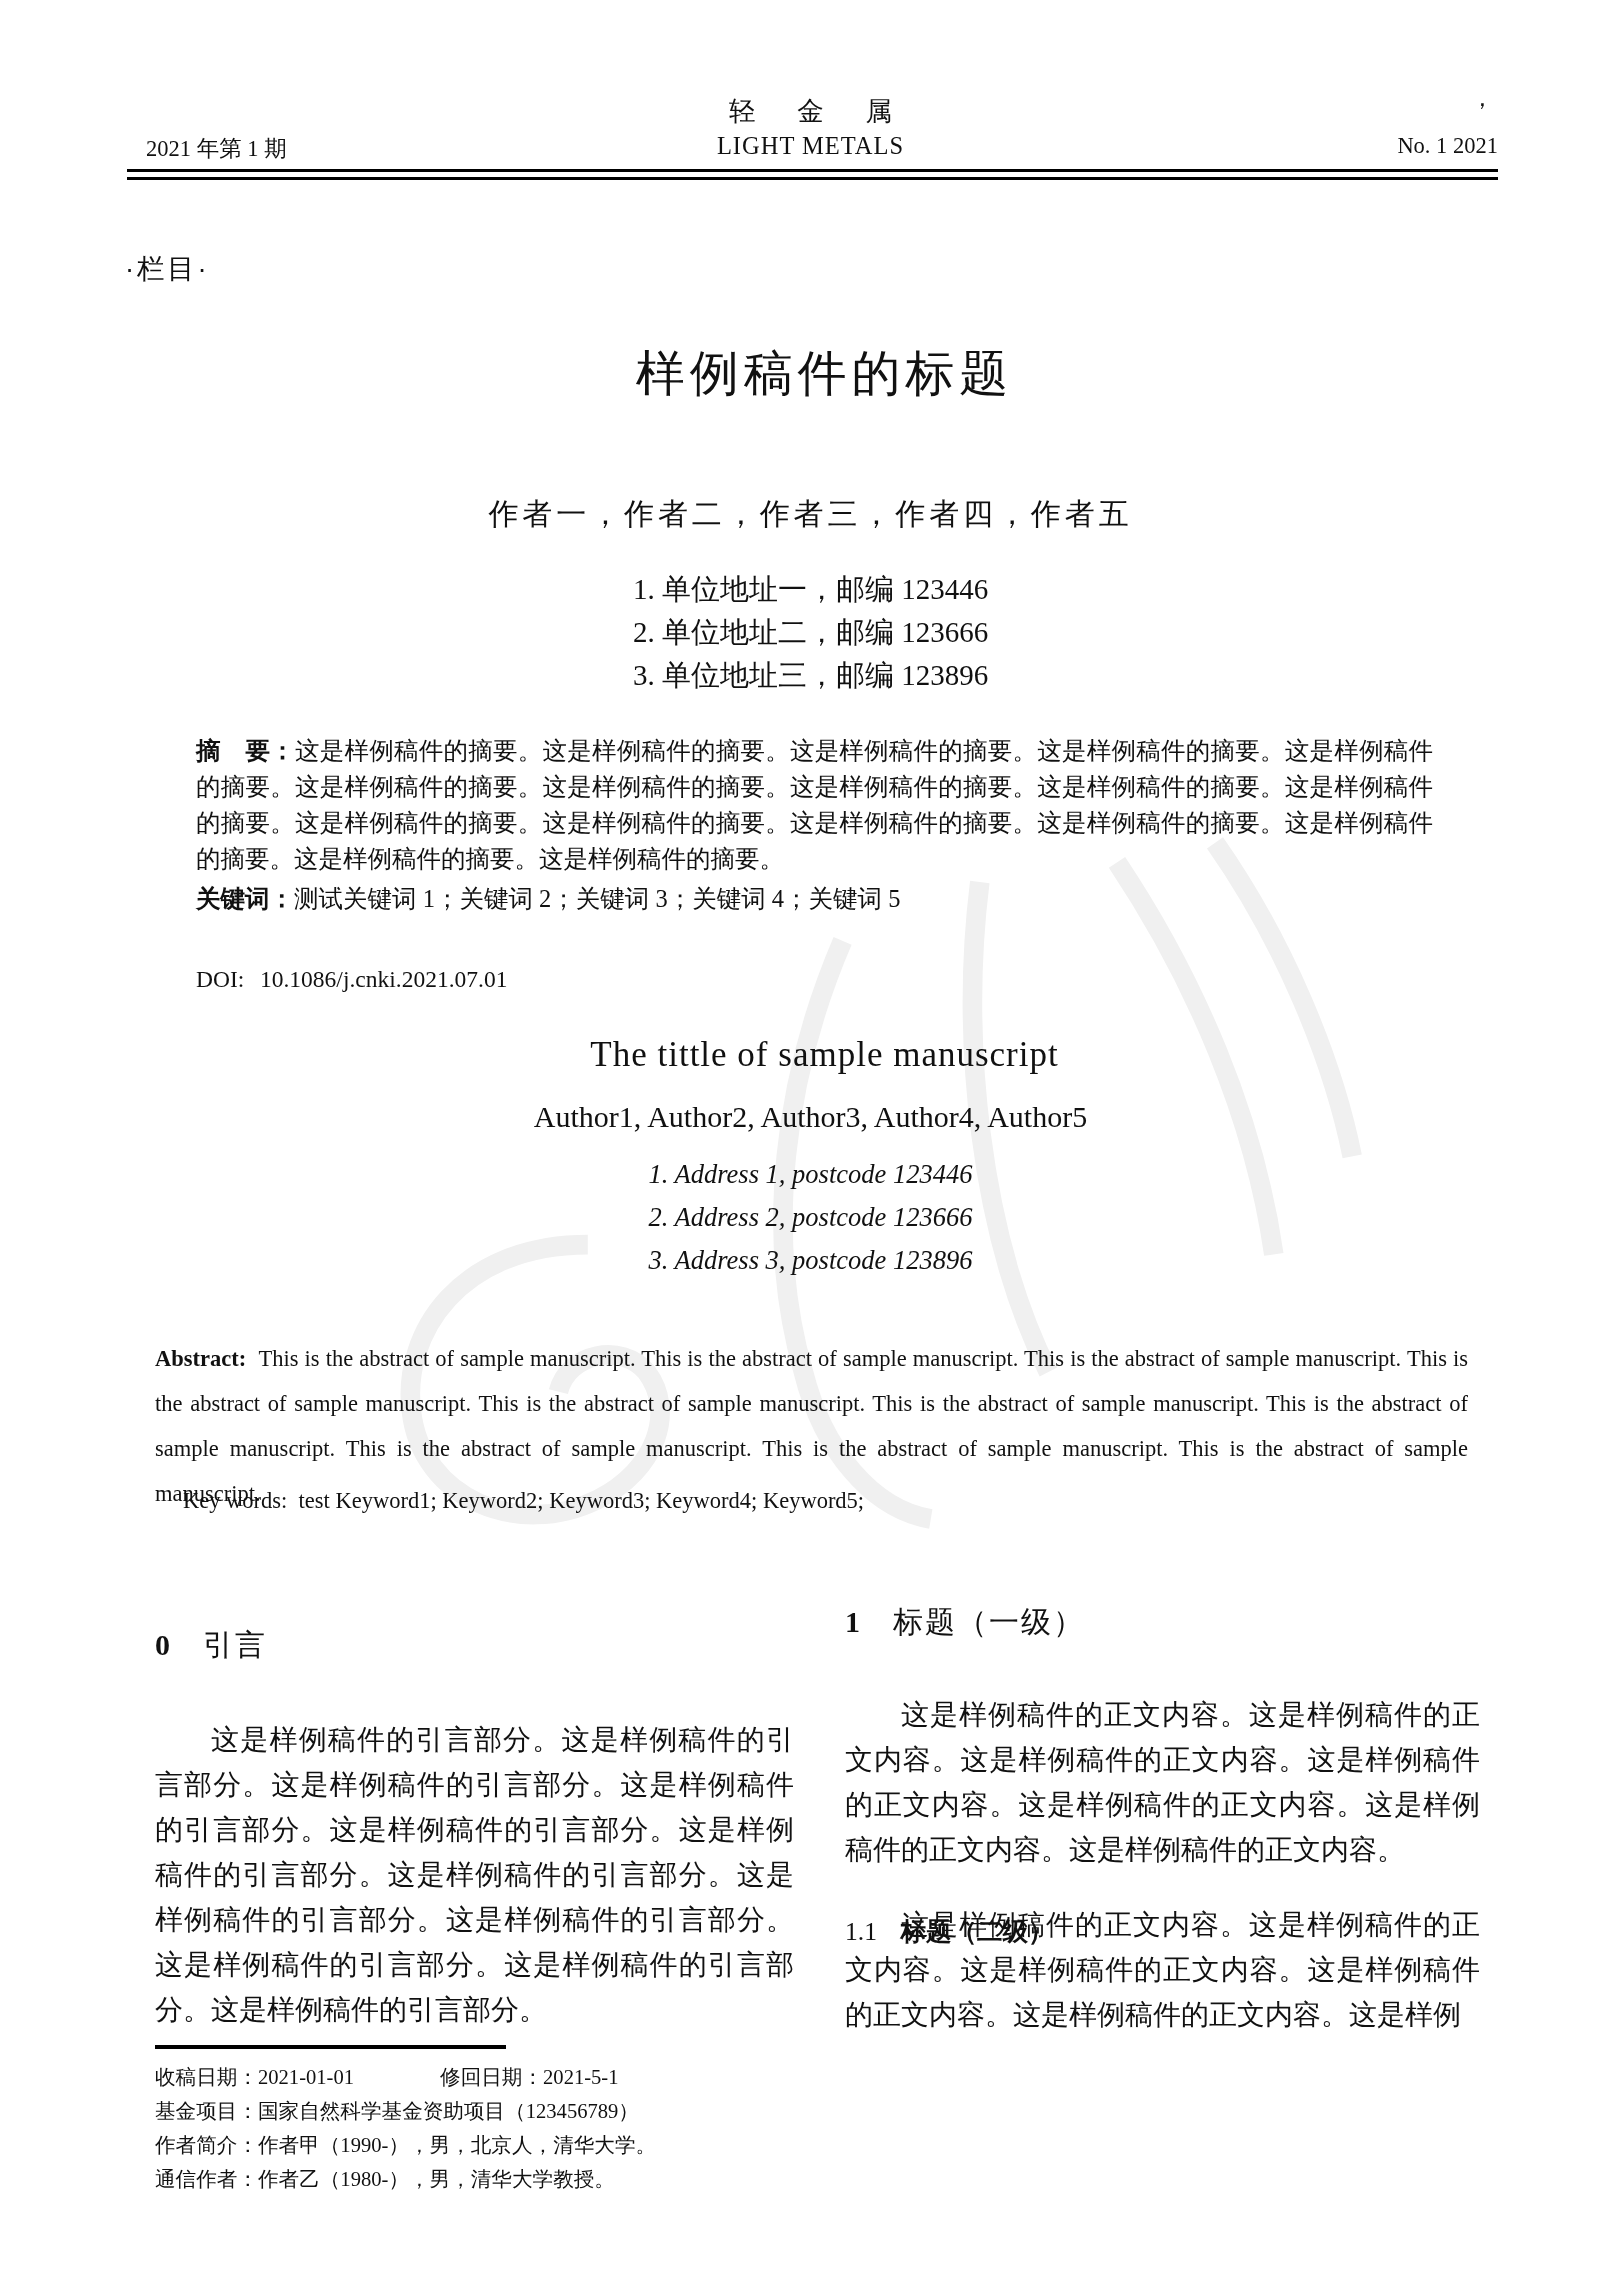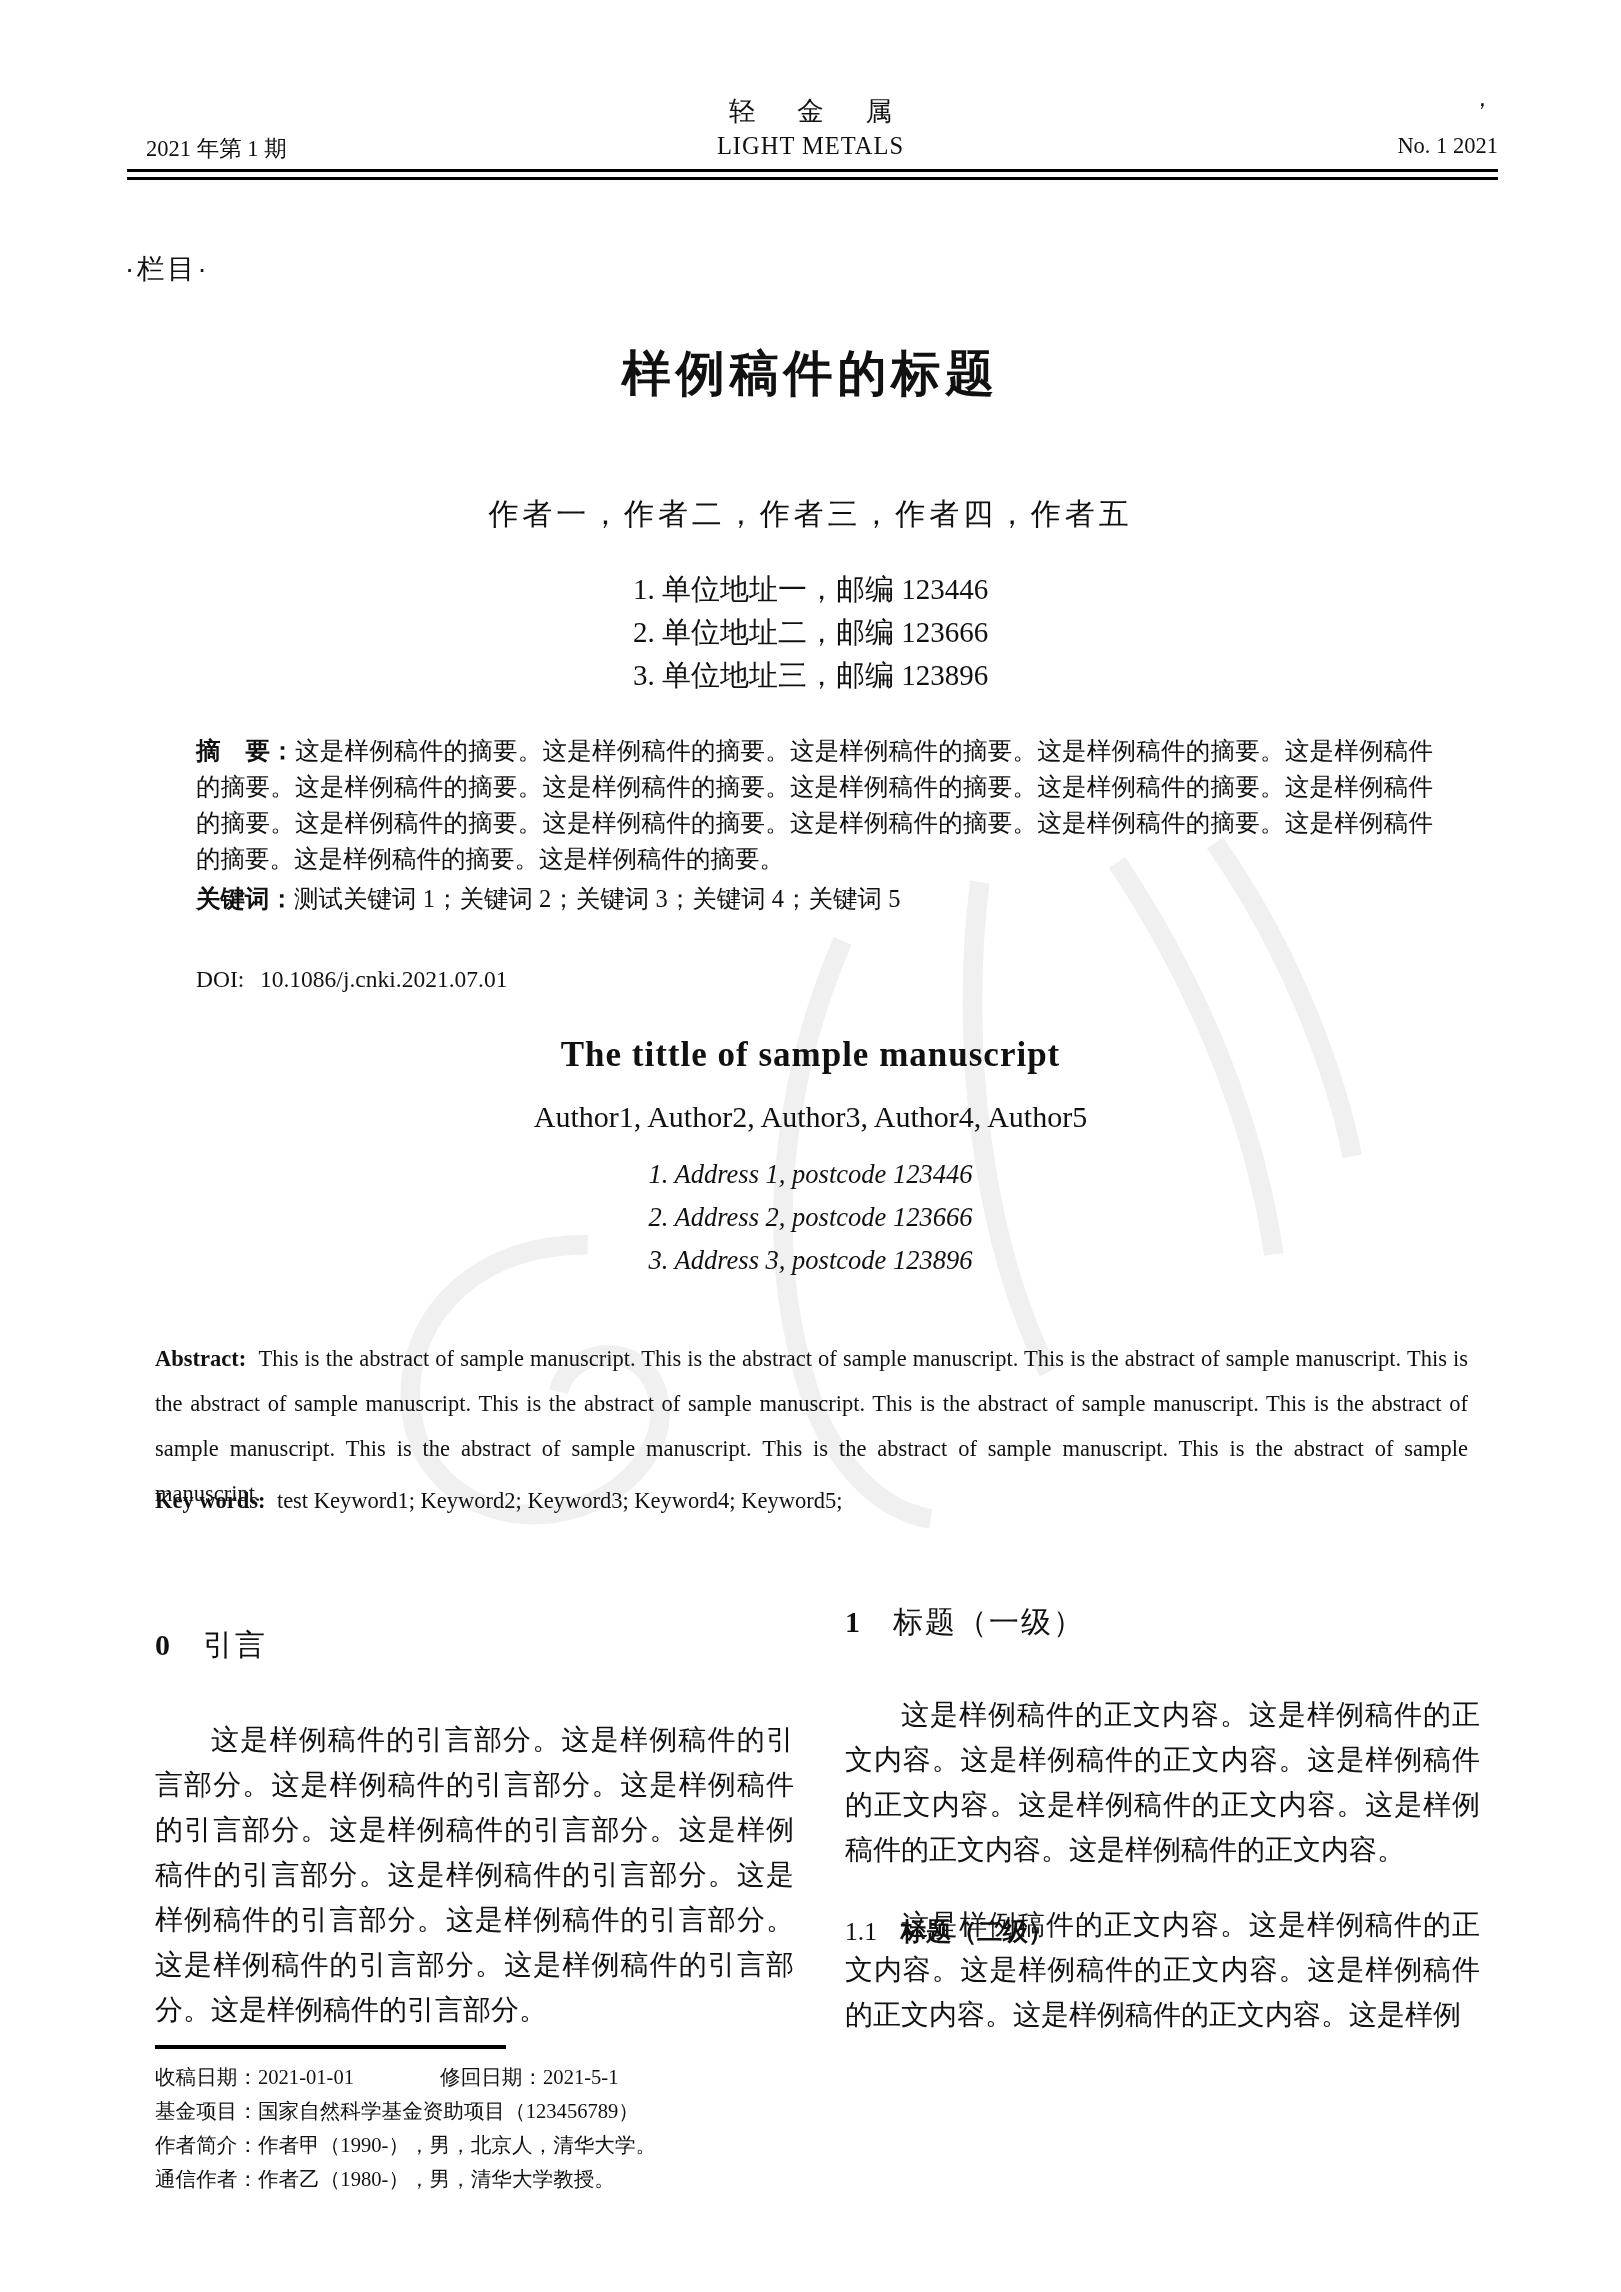--- a/index.html
+++ b/index.html
@@ -8,21 +8,21 @@
     width:1621px;height:2293px;
     background:#ffffff;
     color:#111111;
     font-family:"Liberation Serif","DejaVu Serif",serif;
     overflow:hidden;
   }
   .abs{position:absolute;}
   .center{left:0;right:0;text-align:center;}
   .serif{font-family:"Liberation Serif","DejaVu Serif",serif;}
   .sans{font-family:"Liberation Sans","DejaVu Sans",sans-serif;}
-  .b{font-weight:bold;}
+  .b{font-weight:normal;margin-left:28px;}
   .i{font-style:italic;}
   .just{text-align:justify;}
 
   
   .hdr-left{left:125px;top:133px;font-size:22.5px;margin-left:21px;}
   .hdr-center{top:98px;line-height:1;}
   .hdr-journal-cn{font-size:26.5px;letter-spacing:17.6px;text-indent:17.6px;}
   .hdr-journal-en{font-size:24.5px;margin-top:9.8px;letter-spacing:1px;}
   .hdr-right{right:123px;top:133px;font-size:22.5px;text-align:right;margin-left:35px;}
   .hdr-comma{right:127px;top:82px;font-size:23.5px;}

